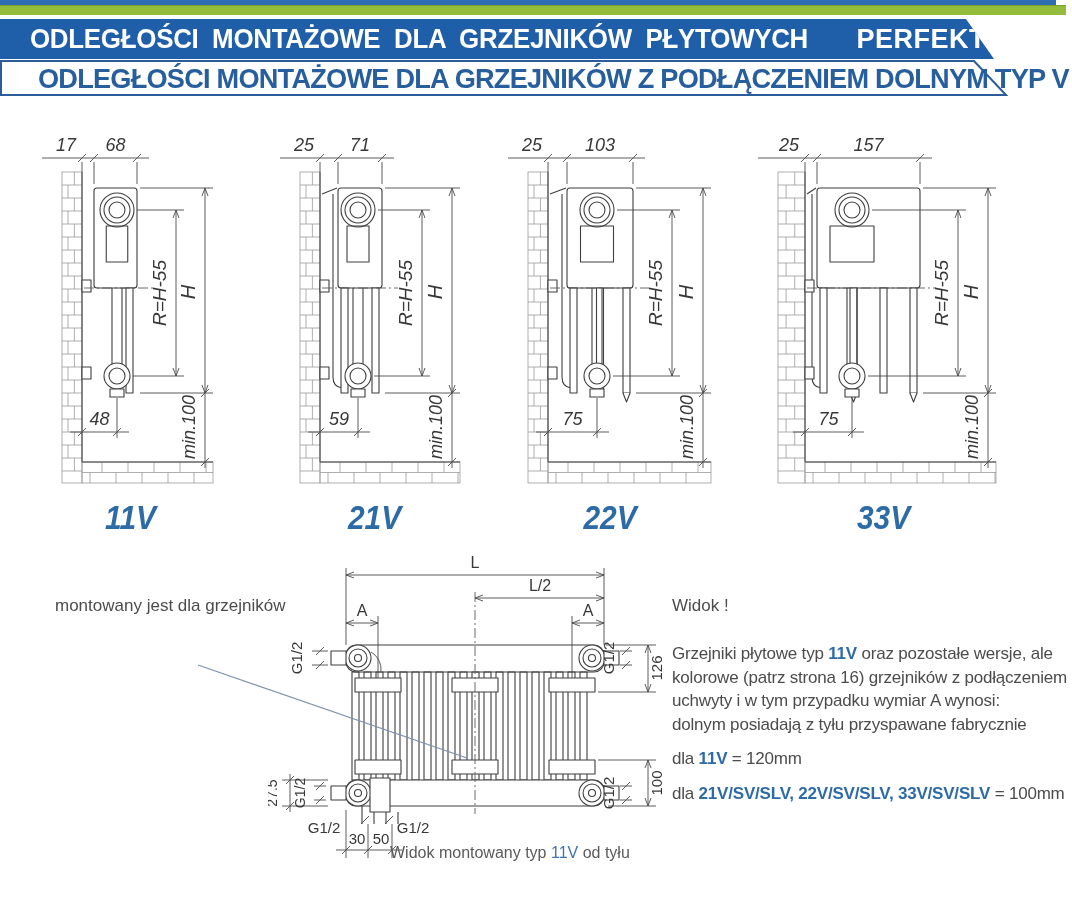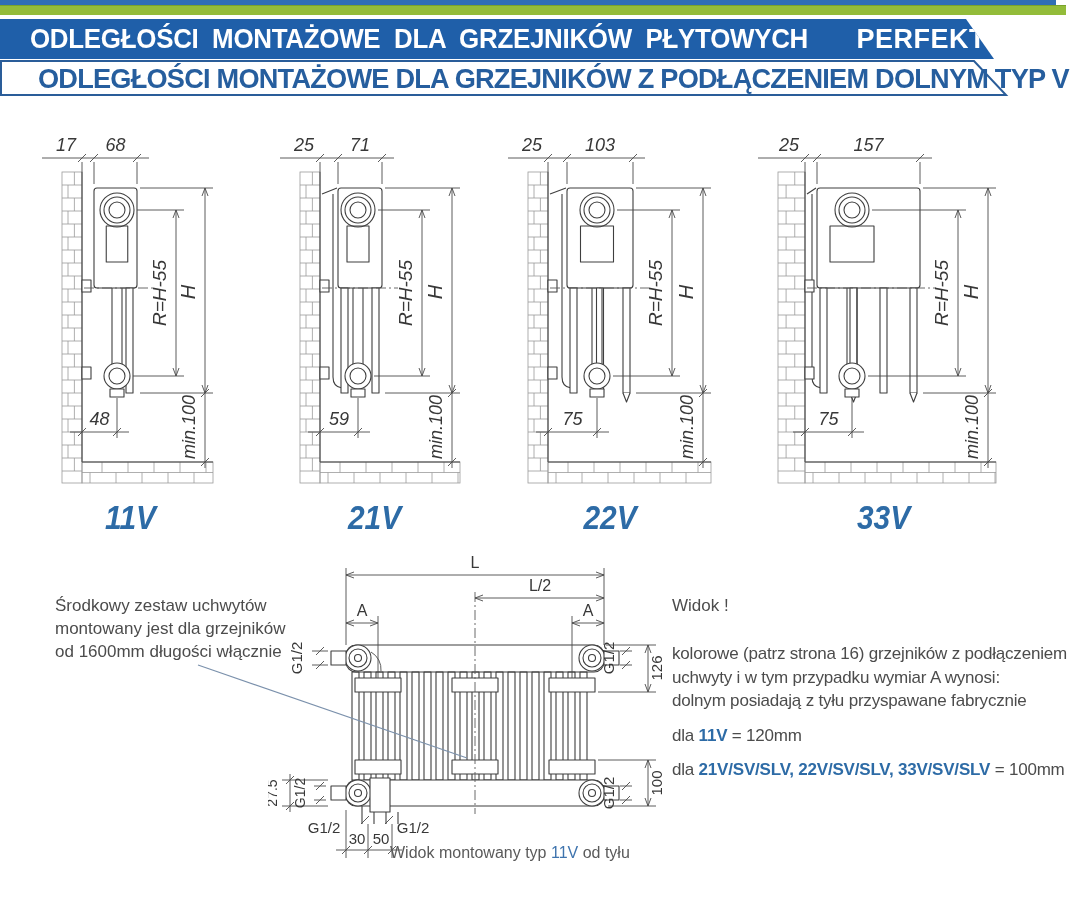--- a/index.html
+++ b/index.html
@@ -558,23 +558,21 @@
             <text x="72.5" y="295" text-anchor="middle" font-size="18">75</text>
           </g>
         </svg><div class="type-label">33V</div></div>
     </div>
 
   <div class="bottom">
     <svg class="leader-svg" viewBox="0 0 1072 346">
       <line x1="198" y1="113" x2="467" y2="206" stroke="#7b91ac" stroke-width="1.2"></line>
     </svg>
     <div class="note" id="note">
-        <div>Środkowy zestaw uchwytów</div>
         <div>montowany jest dla grzejników</div>
-        <div>od 1600mm długości włącznie</div>
       </div>
     <svg class="rear-svg" id="rear" viewBox="0 0 410 346">
         <g>
           <rect x="78" y="93" width="258" height="27" rx="10" class="drw"></rect>
           <rect x="84" y="120" width="7" height="108" class="dr"></rect>
           <rect x="96" y="120" width="7" height="108" class="dr"></rect>
           <rect x="108" y="120" width="7" height="108" class="dr"></rect>
           <rect x="120" y="120" width="7" height="108" class="dr"></rect>
           <rect x="132" y="120" width="7" height="108" class="dr"></rect>
           <rect x="144" y="120" width="7" height="108" class="dr"></rect>
@@ -694,20 +692,21 @@
           <line x1="96" y1="302" x2="104" y2="294" class="dm"></line>
           <line x1="120" y1="302" x2="128" y2="294" class="dm"></line>
           <text x="89" y="292" text-anchor="middle" font-size="15">30</text>
           <text x="113" y="292" text-anchor="middle" font-size="15">50</text>
         </g>
       </svg>
     <div class="caption"><span>Widok montowany typ </span><span class="cap-type">11V</span><span> od tyłu</span></div>
     <div class="uwaga">
       <div class="uwaga-title">Widok !</div>
       <div id="uwaga-par">
+          <p><span>Grzejniki płytowe typ </span><span class="hl">11V</span><span> oraz pozostałe wersje, ale</span></p>
           <p><span>kolorowe (patrz strona 16) grzejników z podłączeniem</span></p>
           <p><span>uchwyty i w tym przypadku wymiar A wynosi:</span></p>
           <p><span>dolnym posiadają z tyłu przyspawane fabrycznie</span></p>
         </div>
       <div id="uwaga-items">
           <p class="item"><span>dla </span><span class="hl">11V</span><span> = 120mm</span></p>
           <p class="item"><span>dla </span><span class="hl">21V/SV/SLV, 22V/SV/SLV, 33V/SV/SLV</span><span> = 100mm</span></p>
         </div>
     </div>
   </div>

